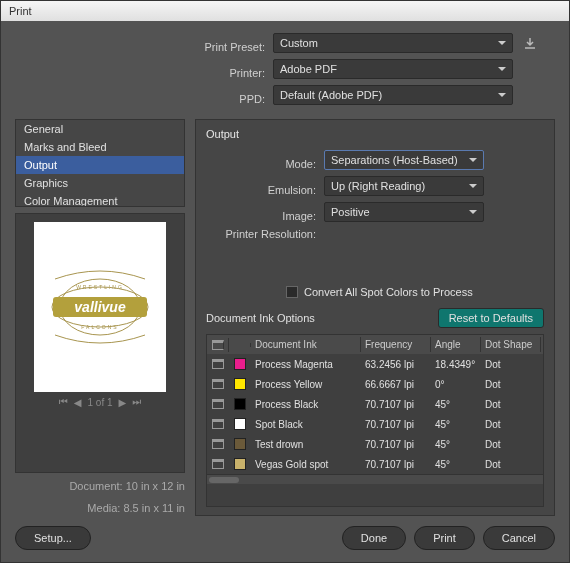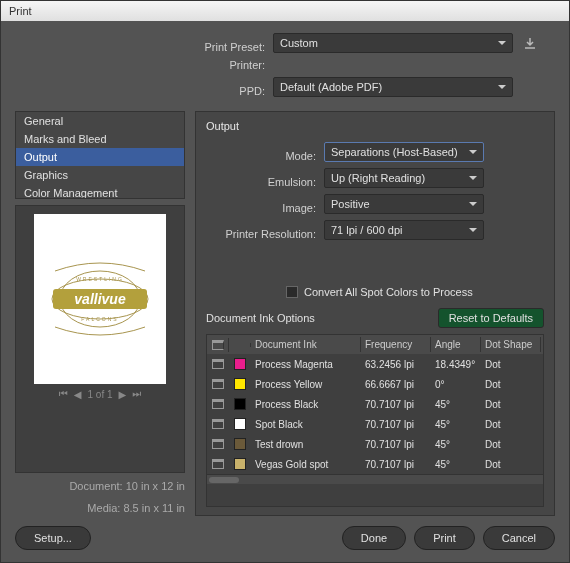--- a/index.html
+++ b/index.html
@@ -31,21 +31,21 @@
 .docinfo { color: #aaa; font-size: 11px; line-height: 1.4; }
 
 .panel { flex: 1; background: #464646; border: 1px solid #333; padding: 8px 10px; display: flex; flex-direction: column; gap: 6px; overflow: hidden; }
 .panel-title { color: #e6e6e6; margin-bottom: 4px; }
 .panel .row label { width: 110px; }
 
 .checkbox-row { display: flex; align-items: center; gap: 6px; margin-left: 80px; margin-top: 40px; }
 .checkbox { width: 12px; height: 12px; background: #2a2a2a; border: 1px solid #666; }
 
 .subhead { display: flex; justify-content: space-between; align-items: center; margin-top: 4px; }
-.reset-btn { background: #14532d; border: 1px solid #2a2a2a; color: #e0e0e0; padding: 3px 10px; border-radius: 3px; }
+.reset-btn { background: #0f766e; border: 1px solid #2a2a2a; color: #e0e0e0; padding: 3px 10px; border-radius: 3px; }
 
 .ink-table { border: 1px solid #333; background: #3f3f3f; flex: 1; overflow: hidden; display: flex; flex-direction: column; }
 .ink-head, .ink-row { display: grid; grid-template-columns: 22px 22px 110px 70px 50px 60px; align-items: center; font-size: 10px; }
 .ink-head { background: #4a4a4a; color: #ccc; padding: 2px 0; }
 .ink-head div { padding: 2px 4px; border-right: 1px solid #333; white-space: nowrap; overflow: hidden; }
 .ink-row { padding: 2px 0; }
 .ink-row div { padding: 2px 4px; white-space: nowrap; overflow: hidden; }
 .swatch { width: 12px; height: 12px; border: 1px solid #222; margin: 0 auto; }
 .ink-scroll { border-top: 1px solid #333; height: 10px; background: #4a4a4a; position: relative; }
 .ink-scroll span { position: absolute; left: 2px; top: 2px; width: 30px; height: 6px; background: #666; border-radius: 3px; }
@@ -68,20 +68,21 @@
         <label>Print Preset:</label>
         <div class="dropdown">Custom</div>
         <span class="icon-btn">
           <svg width="14" height="14" viewBox="0 0 14 14">
               <path d="M7 1v7M4 5l3 3 3-3M2 11h10" stroke="#bbb" stroke-width="1.5" fill="none"></path>
             </svg>
         </span>
       </div>
       <div class="row">
         <label>Printer:</label>
+        <div class="dropdown">Adobe PDF</div>
       </div>
       <div class="row">
         <label>PPD:</label>
         <div class="dropdown">Default (Adobe PDF)</div>
       </div>
     </div>
 
     <div class="main">
       <div class="sidebar">
         <div class="navlist">
@@ -129,21 +130,20 @@
         <div class="row">
           <label>Emulsion:</label>
           <div class="dropdown narrow">Up (Right Reading)</div>
         </div>
         <div class="row">
           <label>Image:</label>
           <div class="dropdown narrow">Positive</div>
         </div>
         <div class="row">
           <label>Printer Resolution:</label>
-          <div class="dropdown narrow">71 lpi / 600 dpi</div>
         </div>
 
         <div class="checkbox-row">
           <div class="checkbox"></div>
           <span>Convert All Spot Colors to Process</span>
         </div>
 
         <div class="subhead">
           <span>Document Ink Options</span>
           <div class="reset-btn">Reset to Defaults</div>

